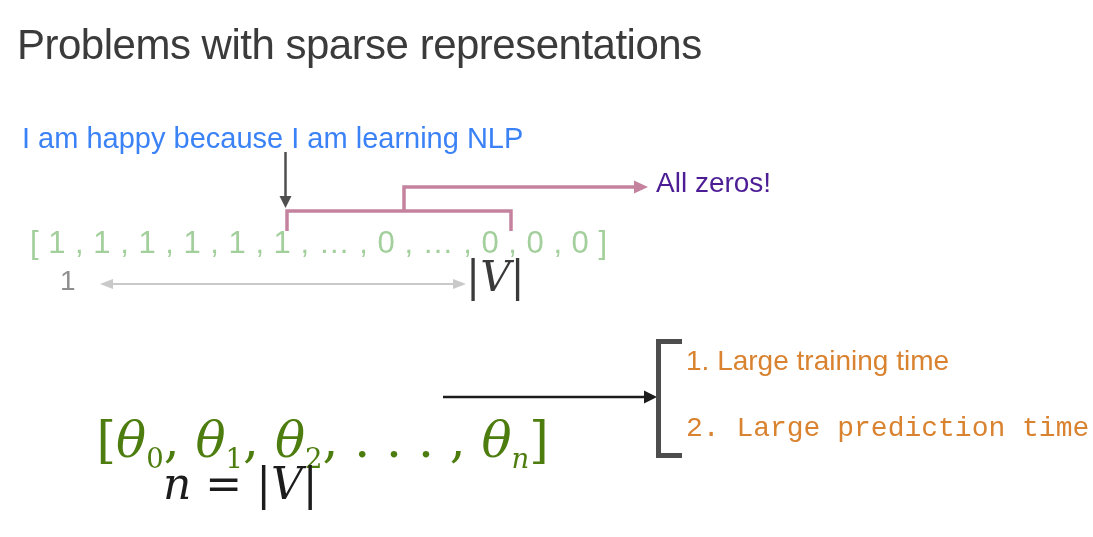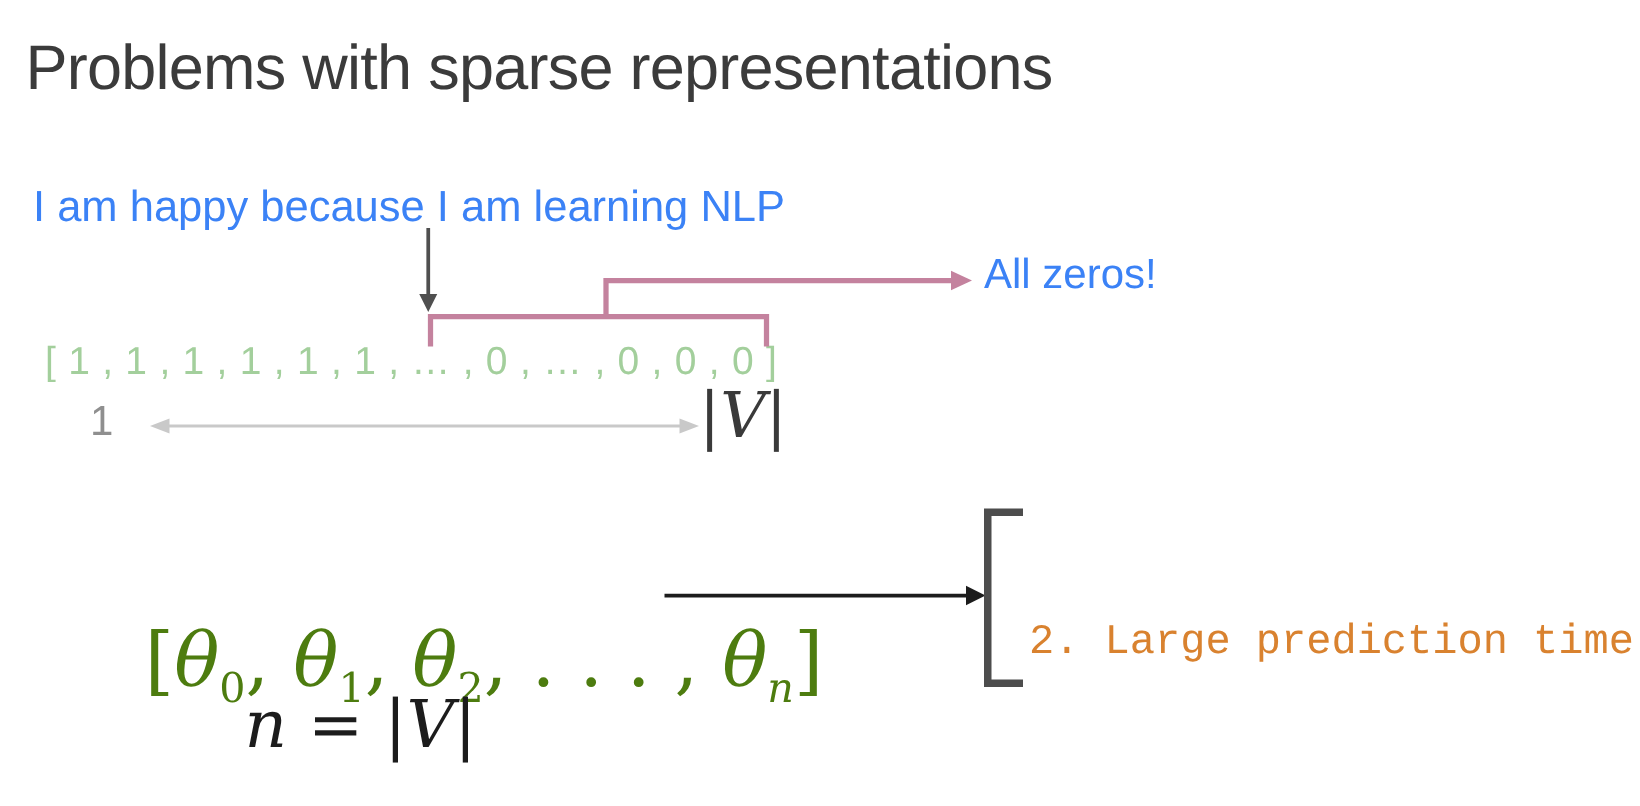--- a/index.html
+++ b/index.html
@@ -23,25 +23,25 @@
   .sentence {
     left: 22px; top: 123px;
     font-size: 29px;
     font-weight: 300;
     color: #3b82f6;
   }
   .all-zeros {
     left: 656px; top: 168px;
     font-size: 28px;
     font-weight: 300;
-    color: #3b82f6;
+    color: #4c1d95;
   }
   .vector {
     left: 30px; top: 226px;
-    font-size: 26px;
+    font-size: 31px;
     letter-spacing: 0.5px;
     color: #a3cf9c;
   }
   .range-start {
     left: 60px; top: 266px;
     font-size: 28px;
     color: #8f8f8f;
   }
   .range-end {
     left: 466px; top: 254px;
@@ -98,20 +98,21 @@
   <div class="abs range-start">1</div>
 
   <div class="abs range-end">|V|</div>
 
   <div class="abs theta">
     <span>[</span><span class="th">θ</span><sub>0</sub><span>, </span><span class="th">θ</span><sub>1</sub><span>, </span><span class="th">θ</span><sub>2</sub><span>, . . . , </span><span class="th">θ</span><sub class="it">n</sub><span>]</span>
   </div>
 
   <div class="abs dimension">n = |V|</div>
 
+  <div class="abs problem problem-1">1. Large training time</div>
   <div class="abs problem problem-2">2. Large prediction time</div>
 
   <svg class="connectors" viewBox="0 0 1093 537" xmlns="http://www.w3.org/2000/svg">
 
     <g>
       <line x1="285.5" y1="152" x2="285.5" y2="198" stroke-width="2.5" stroke="#4f4f4f"></line>
       <polygon points="279.5,196 291.5,196 285.5,208" fill="#4f4f4f"></polygon>
     </g>
 
     <g>

